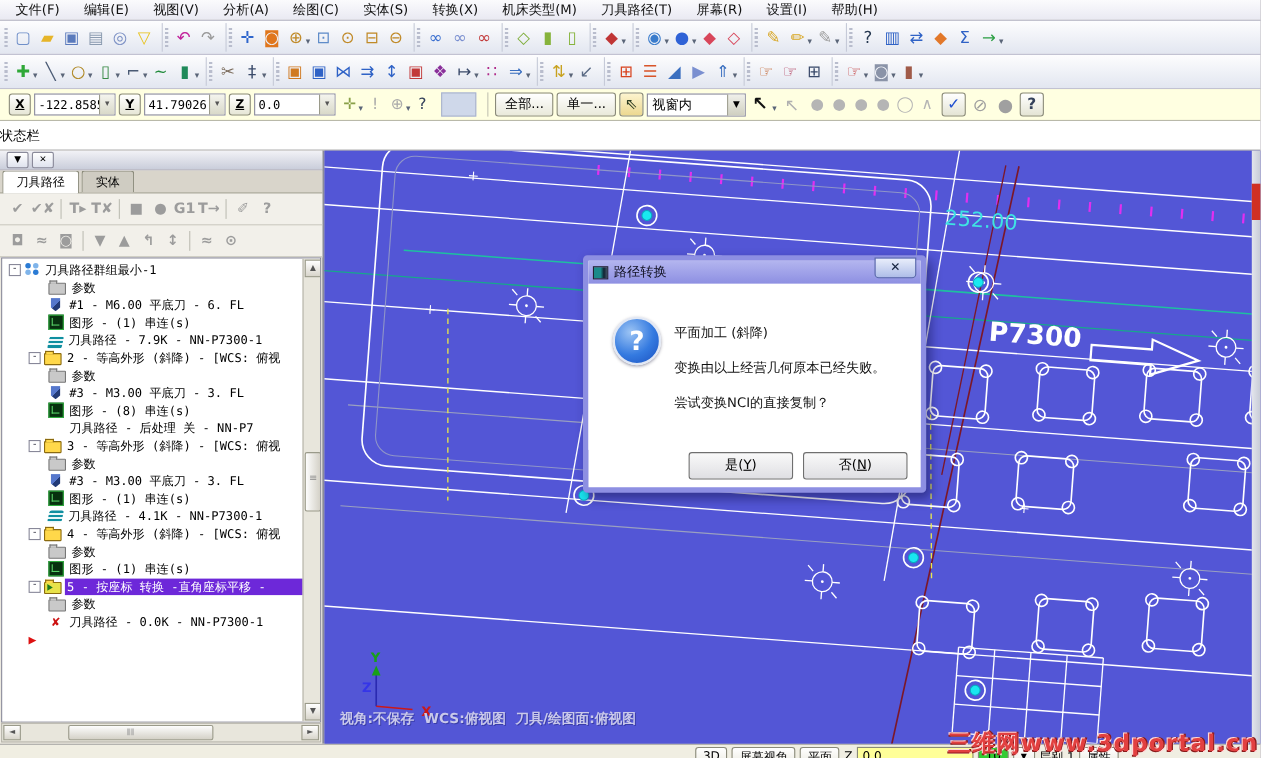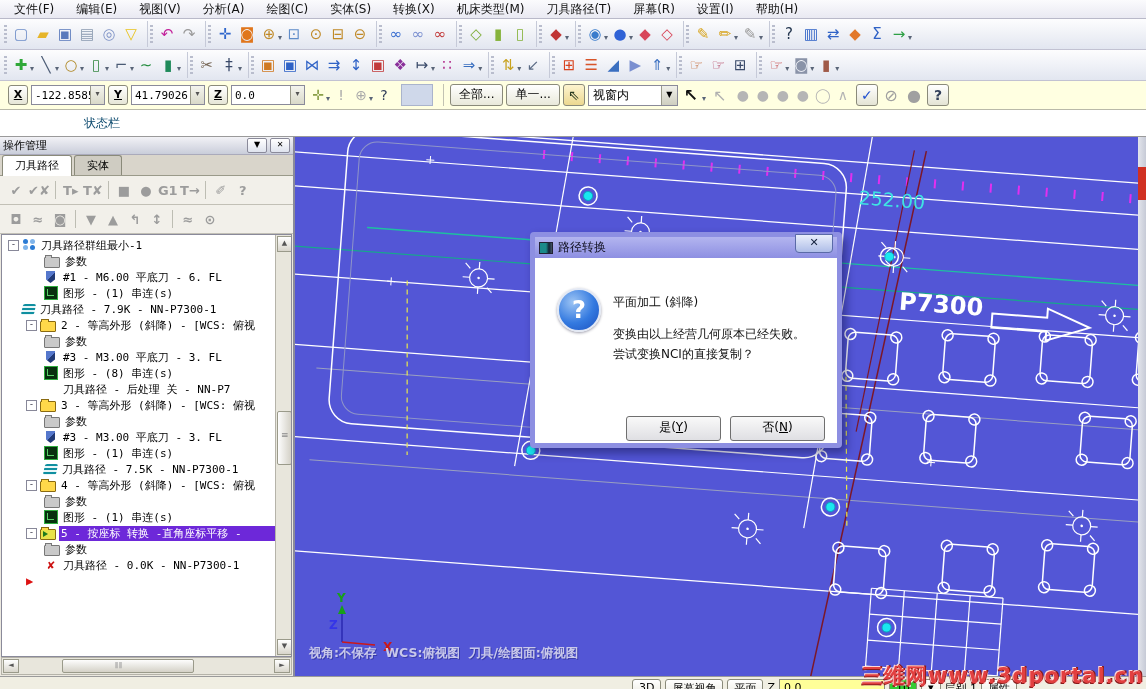--- a/index.html
+++ b/index.html
@@ -36,21 +36,21 @@
     background:linear-gradient(#ffffff,#e9e9da);line-height:18px;white-space:nowrap;}
   .rb-frame{border:1px solid #8a8a7a;border-radius:3px;background:linear-gradient(#fff,#e4e4d4);}
   .rb-combo{width:88px;height:19px;border:1px solid #8a8a9a;background:#fff;display:flex;align-items:center;}
   .rb-combo .val{flex:1;padding:0 4px;}
   .rb-combo .drop{width:15px;height:100%;background:linear-gradient(#f0f0ea,#cfcfc0);
     border-left:1px solid #9a9a8a;font-size:8px;line-height:17px;text-align:center;}
   .vsep{width:1px;height:22px;background:#c2c2b2;margin:0 3px;}
   .spacer-chip{width:30px;height:20px;background:#cfd8ea;border:1px solid #aab4cc;margin:0 4px;}
   
   #statusrow{height:26px;background:#ffffff;border-bottom:1px solid #9a9a9a;display:flex;align-items:center;}
-  #statusrow span{margin-left:84px;color:#0c4a6e;}
+  #statusrow span{color:#000000;}
   
   #main{display:flex;height:539px;}
   
   #opspanel{width:295px;background:#ece9e0;border-right:2px solid #8a8a9a;display:flex;flex-direction:column;}
   .ops-header{height:17px;background:linear-gradient(#f2f2f6,#c9cdda);display:flex;align-items:center;
     padding:0 3px;border-bottom:1px solid #aab;font-size:11px;}
   .ops-header .ttl{flex:1;}
   .hdr-btn{width:18px;height:13px;border:1px solid #8a8a9a;background:linear-gradient(#fff,#dfe3ee);
     font-size:8px;line-height:12px;text-align:center;margin-left:3px;border-radius:2px;}
   .ops-tabs{height:20px;display:flex;align-items:flex-end;background:#d9d5cb;padding-left:2px;border-bottom:1px solid #9a9a8a;}
@@ -127,21 +127,21 @@
   #dlg-title .ttext{font-size:12px;color:#101020;}
   #dlg-close{position:absolute;right:4px;top:-3px;width:36px;height:17px;border:1px solid #5a6aa8;
     border-radius:0 0 4px 4px;background:linear-gradient(#e9eefb,#aebde8);color:#16233f;font-weight:bold;
     font-size:11px;text-align:center;line-height:15px;}
   #dlg-body{position:relative;height:151px;background:#fff;}
   #dlg-qicon{position:absolute;left:22px;top:30px;width:40px;height:40px;border-radius:50%;
     background:radial-gradient(circle at 35% 30%,#9cc4f4,#347ae0 55%,#1a4fbe);
     border:2px solid #e2e8f4;box-shadow:0 1px 3px rgba(0,0,40,.4);
     color:#fff;font-size:24px;font-weight:bold;display:flex;align-items:center;justify-content:center;}
   .dlg-line{position:absolute;left:78px;font-size:12px;color:#111;white-space:nowrap;}
-  #dlg-buttons{height:34px;display:flex;justify-content:flex-end;gap:9px;padding:2px 12px 0 0;align-items:center;}
+  #dlg-buttons{height:34px;display:flex;justify-content:flex-end;gap:9px;padding:2px 12px 0 0;}
   .dlg-btn{width:93px;height:23px;border:1px solid #6f6f6f;border-radius:3px;
     background:linear-gradient(#f9f9f9,#dfdfe3);font-size:12px;text-align:center;line-height:21px;}
   .dlg-btn u{text-decoration:underline;}
 </style>
 </head>
 <body>
 
 <div id="app">
 
   <div id="menubar">
@@ -334,21 +334,20 @@
   </div>
 
   <div id="statusrow">
     <span>状态栏</span>
   </div>
 
   <div id="main">
 
     <div id="opspanel">
       <div class="ops-header">
-        <span class="ttl">操作管理</span>
         <span class="hdr-btn">▼</span>
         <span class="hdr-btn">✕</span>
       </div>
       <div class="ops-tabs" id="ops-tabs">
           <span class="tab active">刀具路径</span>
           <span class="tab">实体</span>
         </div>
       <div class="ops-tb" id="ops-tb1">
           <span class="ops-ico">✔</span>
           <span class="ops-ico">✔✘</span>
@@ -389,21 +388,21 @@
               <span class="tlabel">参数</span>
             </div>
             <div class="trow" style="padding-left: 42px;">
               <span class="ti ti-tool"></span>
               <span class="tlabel">#1 - M6.00 平底刀 -    6. FL</span>
             </div>
             <div class="trow" style="padding-left: 42px;">
               <span class="ti ti-geometry"></span>
               <span class="tlabel">图形 - (1) 串连(s)</span>
             </div>
-            <div class="trow" style="padding-left: 20px;">
+            <div class="trow" style="padding-left: 42px; align-items: flex-end;">
               <span class="ti ti-toolpath"></span>
               <span class="tlabel">刀具路径 - 7.9K - NN-P7300-1</span>
             </div>
             <div class="trow" style="padding-left: 24px;">
               <span class="exp"></span>
               <span class="ti ti-folder"></span>
               <span class="tlabel">2 - 等高外形 (斜降) - [WCS: 俯视</span>
             </div>
             <div class="trow" style="padding-left: 42px;">
               <span class="ti ti-params"></span>
@@ -433,21 +432,21 @@
             <div class="trow" style="padding-left: 42px;">
               <span class="ti ti-tool"></span>
               <span class="tlabel">#3 - M3.00 平底刀 -    3. FL</span>
             </div>
             <div class="trow" style="padding-left: 42px;">
               <span class="ti ti-geometry"></span>
               <span class="tlabel">图形 - (1) 串连(s)</span>
             </div>
             <div class="trow" style="padding-left: 42px;">
               <span class="ti ti-toolpath"></span>
-              <span class="tlabel">刀具路径 - 7.5K - NN-P7300-1</span>
+              <span class="tlabel">刀具路径 - 4.1K - NN-P7300-1</span>
             </div>
             <div class="trow" style="padding-left: 24px;">
               <span class="exp"></span>
               <span class="ti ti-folder"></span>
               <span class="tlabel">4 - 等高外形 (斜降) - [WCS: 俯视</span>
             </div>
             <div class="trow" style="padding-left: 42px;">
               <span class="ti ti-params"></span>
               <span class="tlabel">参数</span>
             </div>
@@ -689,21 +688,21 @@
   <div id="dialog">
     <div id="dlg-title">
       <span class="ticon"></span>
       <span class="ttext">路径转换</span>
       <span id="dlg-close">✕</span>
     </div>
     <div id="dlg-body">
       <div id="dlg-qicon">?</div>
       <div class="dlg-line" style="top:36px;">平面加工 (斜降)</div>
       <div class="dlg-line" style="top:68px;">变换由以上经营几何原本已经失败。</div>
-      <div class="dlg-line" style="top:88px;">尝试变换NCI的直接复制？</div>
+      <div class="dlg-line" style="top:100px;">尝试变换NCI的直接复制？</div>
     </div>
     <div id="dlg-buttons">
       <div class="dlg-btn"><span>是(</span><u>Y</u><span>)</span></div>
       <div class="dlg-btn"><span>否(</span><u>N</u><span>)</span></div>
     </div>
   </div>
 
 </div>
 
 </body></html>

